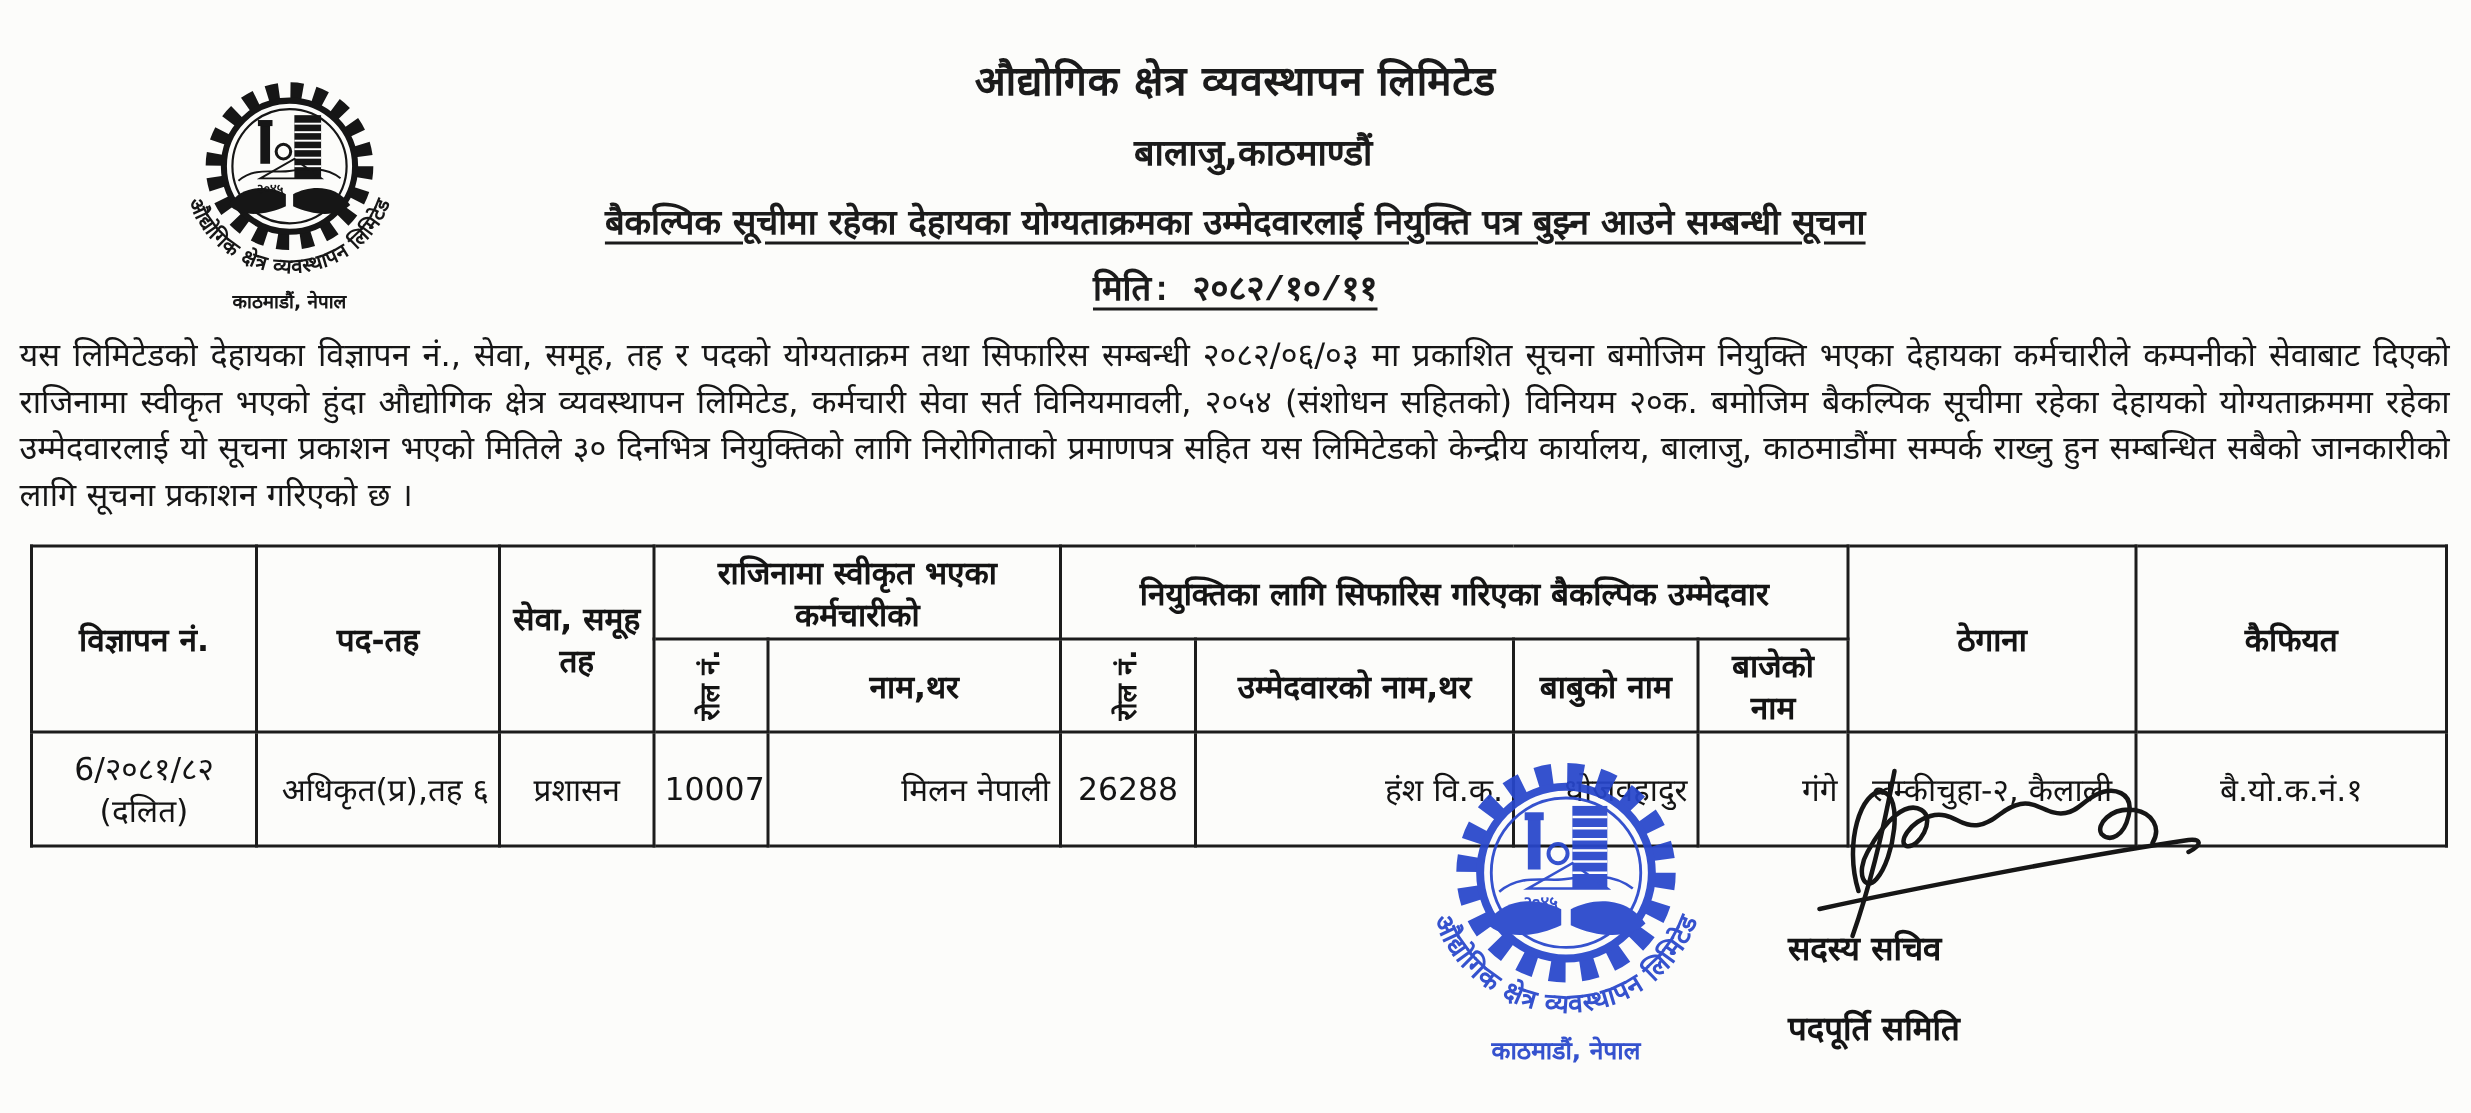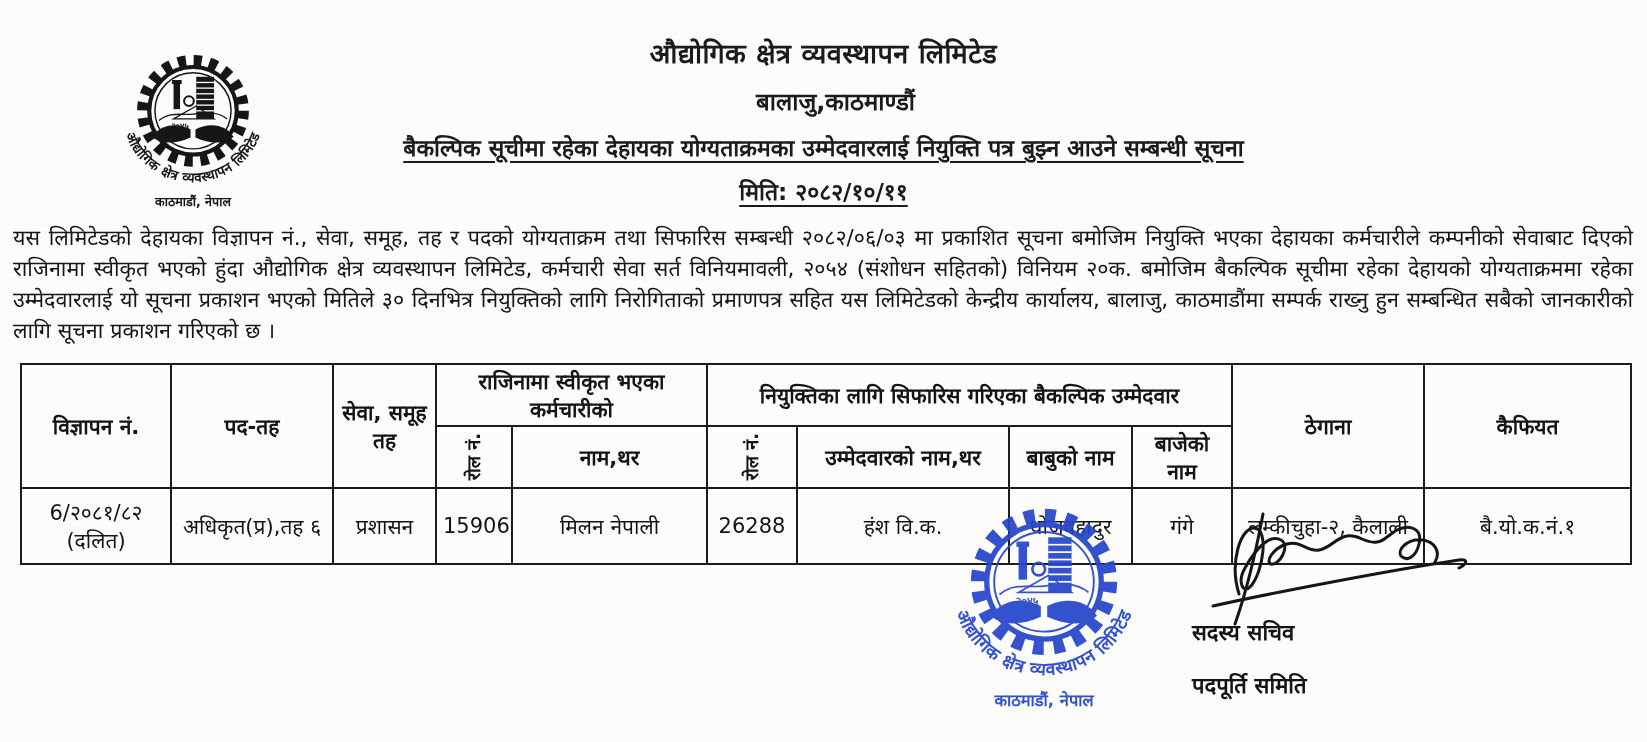--- a/index.html
+++ b/index.html
@@ -11,21 +11,21 @@
     position:relative;
     overflow:hidden;
   }
   .page { position:absolute; inset:0; }
 
   
   .doc-header { text-align:center; padding-top:34px; }
   .doc-header .h1 { font-size:27px; font-weight:600; letter-spacing:.5px; }
   .doc-header .h2 { font-size:24px; font-weight:600; margin-top:13px;padding-left:24px; }
   .doc-header .h3 { font-size:23px; font-weight:600; margin-top:14px; }
-  .doc-header .h4 { font-size:23px; font-weight:600; margin-top:12px; }
+  .doc-header .h4 { font-size:23px; font-weight:600; margin-top:12px;font-family:Liberation Mono, monospace; }
   .u { text-decoration:underline; text-underline-offset:5px; text-decoration-thickness:2px; }
 
   
   .logo-black { position:absolute; left:112px; top:46px; width:162px; color:#161616; }
   .stamp-blue { position:absolute; left:938px; top:497px; width:212px; color:#2746cb; opacity:.93; }
   .logo-black svg, .stamp-blue svg { display:block; width:100%; height:auto; }
 
   
   .body-text {
     margin:16px 14px 4px 13px;
@@ -56,21 +56,21 @@
   .notice-table td { height:76px; }
   .rot {
     writing-mode:vertical-rl;
     transform:rotate(180deg);
     margin:0 auto;
     font-size:18px;
     line-height:1.1;
     white-space:nowrap;
   }
   .ta-c { text-align:center; }
-  .ta-l { text-align:center; padding-left:8px; }
+  .ta-l { text-align:right; padding-left:8px; }
 
   
   .sig-block { position:absolute; left:1192px; top:502px; width:310px; text-align:left; color:#141414; }
   .sig-block svg { display:block; margin:0 auto; }
   .sig-title { font-size:22px; font-weight:600; margin-top:-14px; }
   .sig-committee { font-size:22px; font-weight:600; margin-top:23px; }
 </style>
 </head>
 <body>
 
@@ -169,21 +169,21 @@
       </tr>
     </thead>
     <tbody>
       <tr>
         <td class="ta-c">
           <div>6/२०८१/८२</div>
           <div>(दलित)</div>
         </td>
         <td class="ta-l">अधिकृत(प्र),तह ६</td>
         <td class="ta-c">प्रशासन</td>
-        <td class="ta-c">15906</td>
+        <td class="ta-c">10007</td>
         <td class="ta-l">मिलन नेपाली</td>
         <td class="ta-c">26288</td>
         <td class="ta-l">हंश वि.क.</td>
         <td class="ta-l">धोजवहादुर</td>
         <td class="ta-l">गंगे</td>
         <td class="ta-c">लम्कीचुहा-२, कैलाली</td>
         <td class="ta-c">बै.यो.क.नं.१</td>
       </tr>
     </tbody>
   </table>

